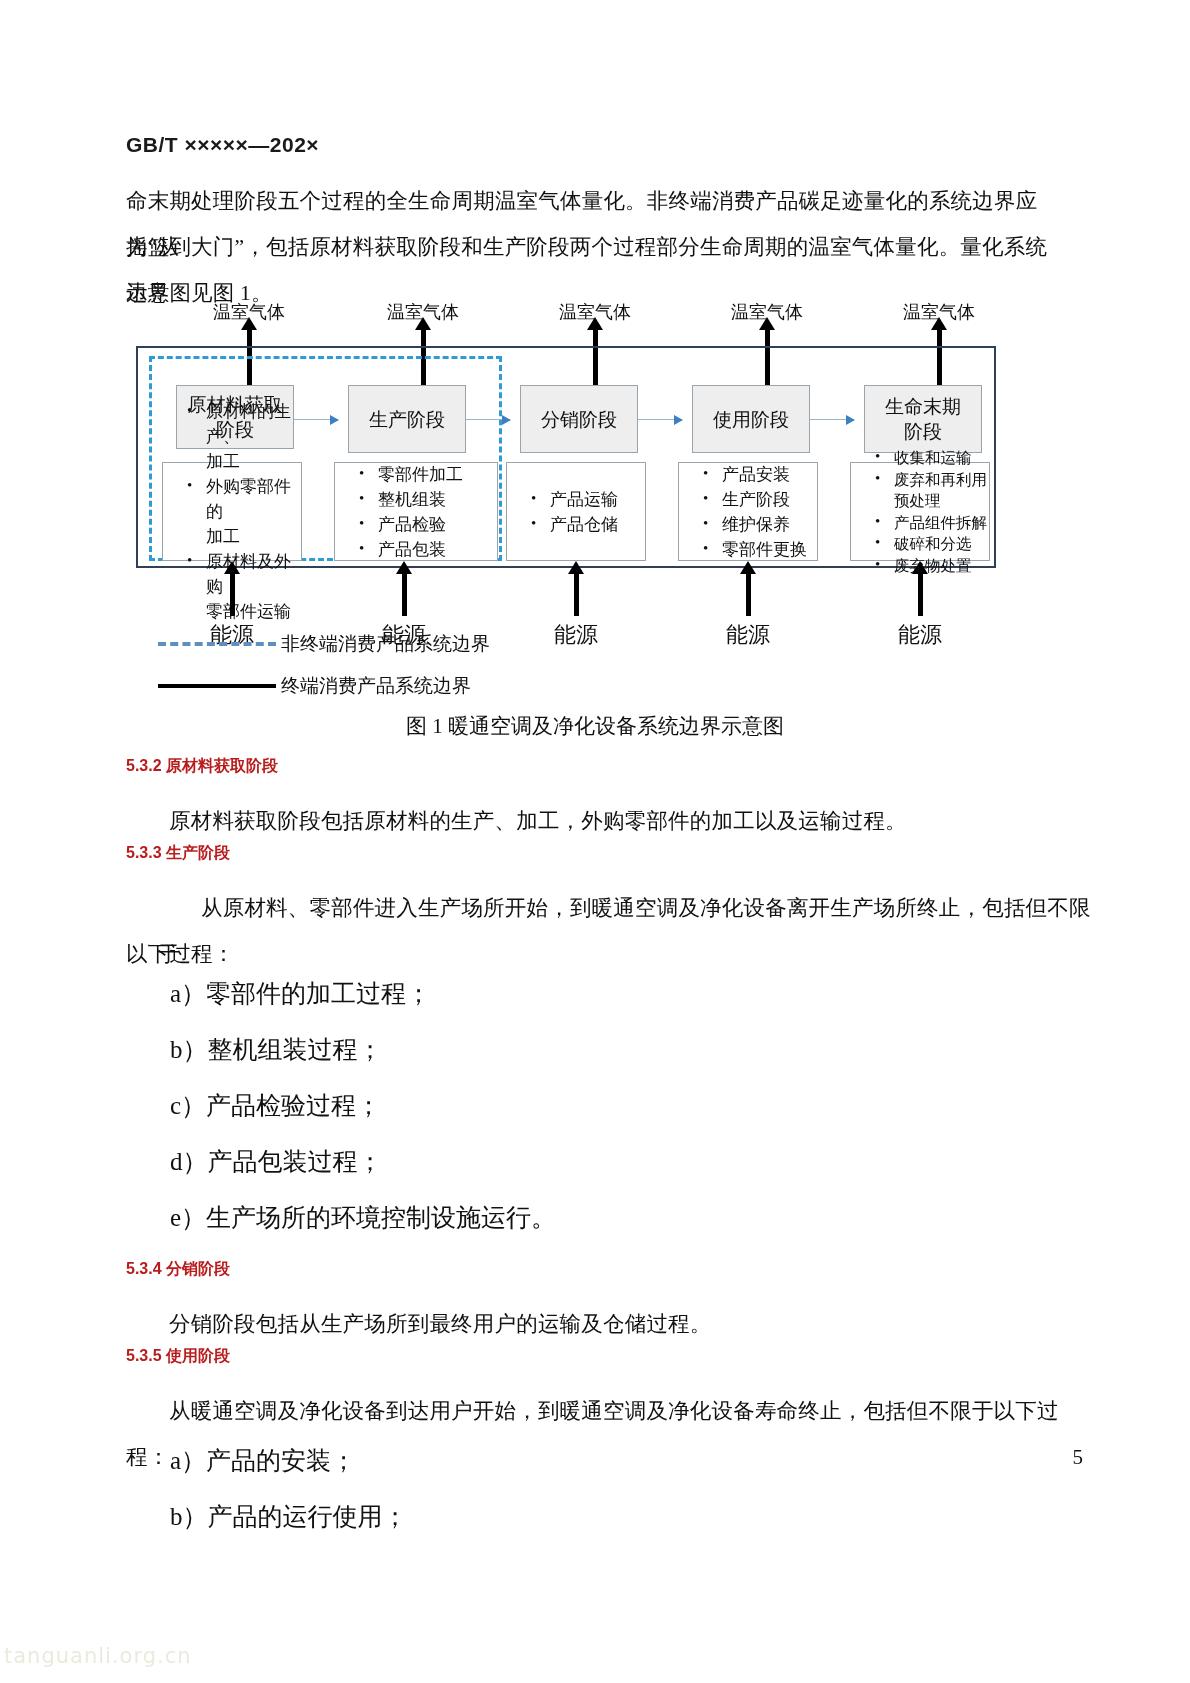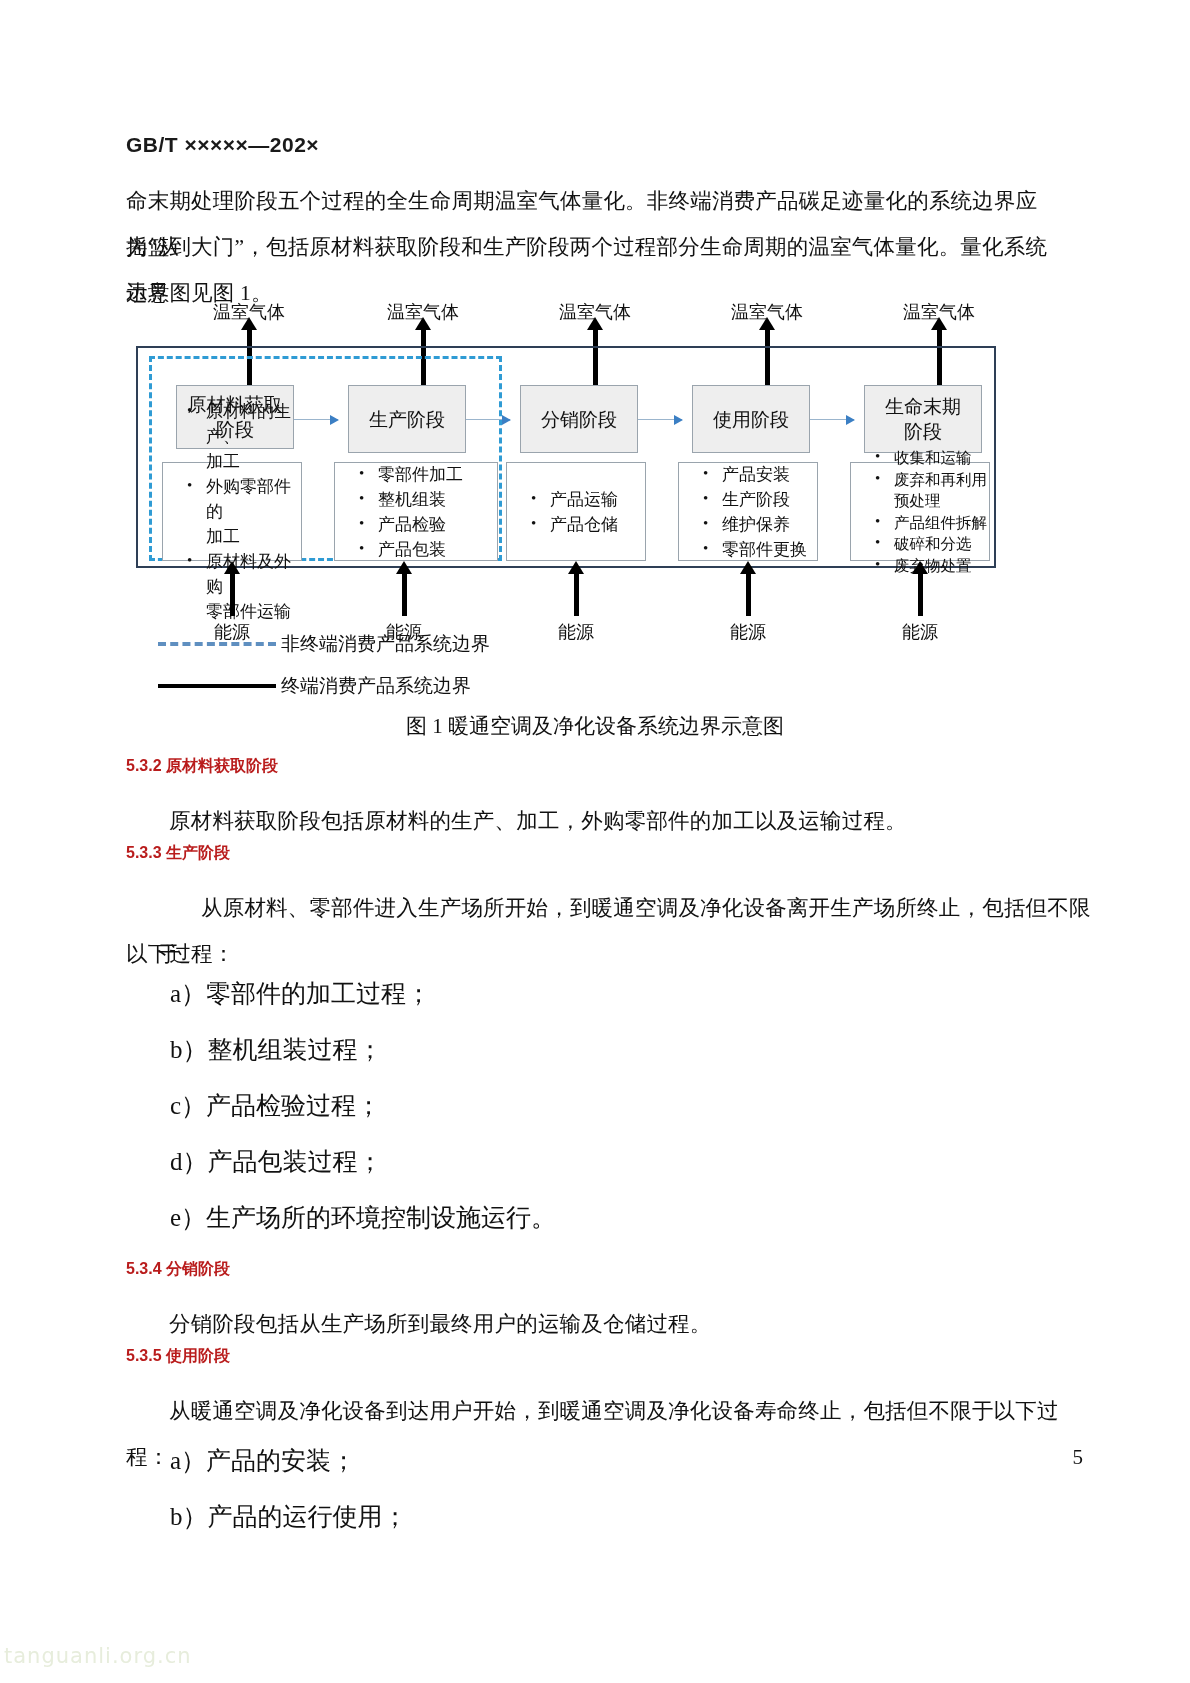--- a/index.html
+++ b/index.html
@@ -80,21 +80,21 @@
   }
   .ghg-label {
     position: absolute;
     font-size: 18px;
     color: #111;
     text-align: center;
     white-space: nowrap;
   }
   .energy-label {
     position: absolute;
-    font-size: 18px;
+    font-size: 22px;
     color: #111;
     text-align: center;
     white-space: nowrap;
   }
   .outer-box {
     position: absolute;
     left: 0px;
     top: 46px;
     width: 860px;
     height: 222px;

